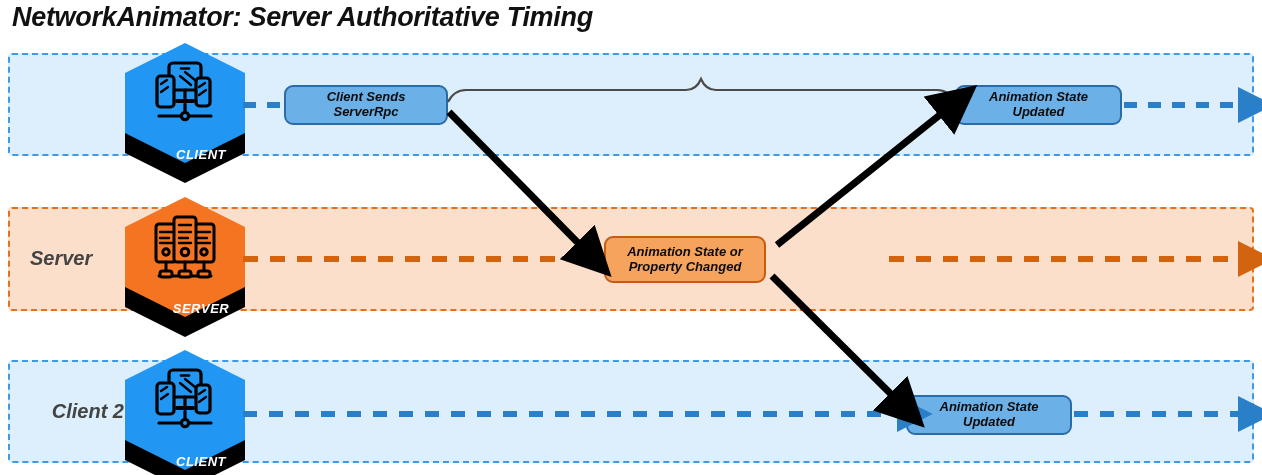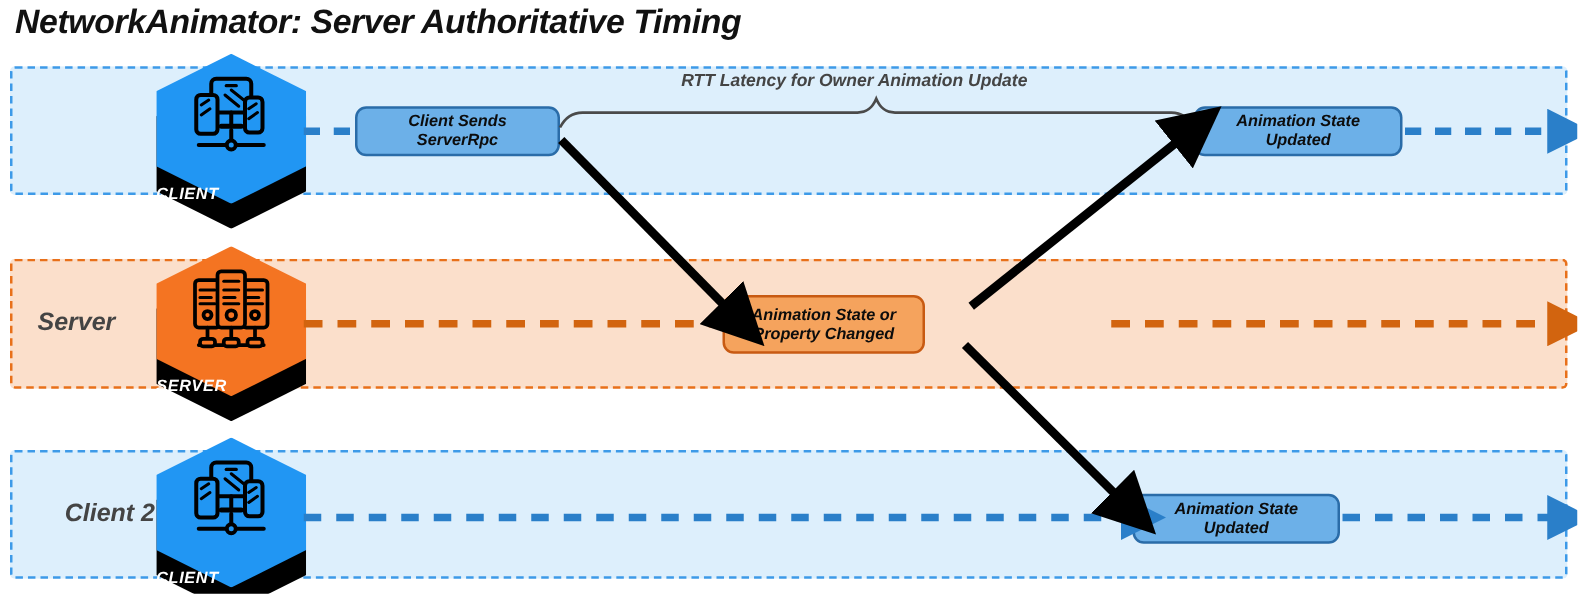--- a/index.html
+++ b/index.html
@@ -34,22 +34,22 @@
   .hexwrap{position:absolute;width:120px;height:140px;}
   .hex{
     position:absolute;left:0;width:120px;height:120px;
     clip-path:polygon(50% 0%,100% 25%,100% 75%,50% 100%,0% 75%,0% 25%);
   }
   .hex.back{top:20px;background:#000000;}
   .hex.front{top:0px;}
   .hex.front.blue{background:#2196f3;}
   .hex.front.orange{background:#f47422;}
   .hex-caption{
-    position:absolute;left:0;width:120px;top:104px;
-    color:#ffffff;font-size:13px;font-weight:bold;
+    position:absolute;left:16px;width:120px;top:104px;
+    text-align:center;color:#ffffff;font-size:13px;font-weight:bold;
     letter-spacing:0.5px;
   }
   .hex-glyph{
     position:absolute;left:22px;top:14px;width:76px;height:76px;
   }
 
   
   .node{
     position:absolute;box-sizing:border-box;
     display:flex;align-items:center;justify-content:center;text-align:center;
@@ -116,21 +116,20 @@
         </g>
       </g>
     </svg>
     <div class="hex-caption">CLIENT</div>
   </div>
 
   <div class="node blue" style="left:284px;top:85px;width:164px;height:40px;">Client Sends ServerRpc</div>
 
   <div class="node blue" style="left:955px;top:85px;width:167px;height:40px;">Animation State Updated</div>
 
-  <div class="brace-label" style="left:545px;top:56px;">RTT Latency for Owner Animation Update</div>
 
   <div class="lane server" style="left:8px;top:207px;width:1246px;height:104px;"></div>
 
   <div class="lane-label" style="left:30px;top:247px;width:100px;">Server</div>
 
   <div class="hexwrap" style="left:125px;top:197px;">
     <div class="hex back"></div>
     <div class="hex front orange"></div>
     <svg class="hex-glyph" viewBox="0 0 76 76">
       <g fill="none" stroke="#000" stroke-width="3" stroke-linecap="round" stroke-linejoin="round">
@@ -157,21 +156,21 @@
         <line x1="38" y1="51" x2="38" y2="60"></line>
         <line x1="12" y1="65" x2="64" y2="65"></line>
         <rect x="13" y="60" width="12" height="6" rx="2.5" fill="#f47422"></rect>
         <rect x="51" y="60" width="12" height="6" rx="2.5" fill="#f47422"></rect>
         <rect x="32" y="60" width="12" height="6" rx="2.5" fill="#f47422"></rect>
       </g>
     </svg>
     <div class="hex-caption">SERVER</div>
   </div>
 
-  <div class="node orange" style="left:578px;top:236px;width:162px;height:47px;">Animation State or
+  <div class="node orange" style="left:604px;top:236px;width:162px;height:47px;">Animation State or
 Property Changed</div>
 
 
   <div class="lane client" style="left:8px;top:360px;width:1246px;height:103px;"></div>
 
   <div class="lane-label" style="left:24px;top:400px;width:100px;text-align:right;">Client 2</div>
 
   <div class="hexwrap" style="left:125px;top:350px;">
     <div class="hex back"></div>
     <div class="hex front blue"></div>

